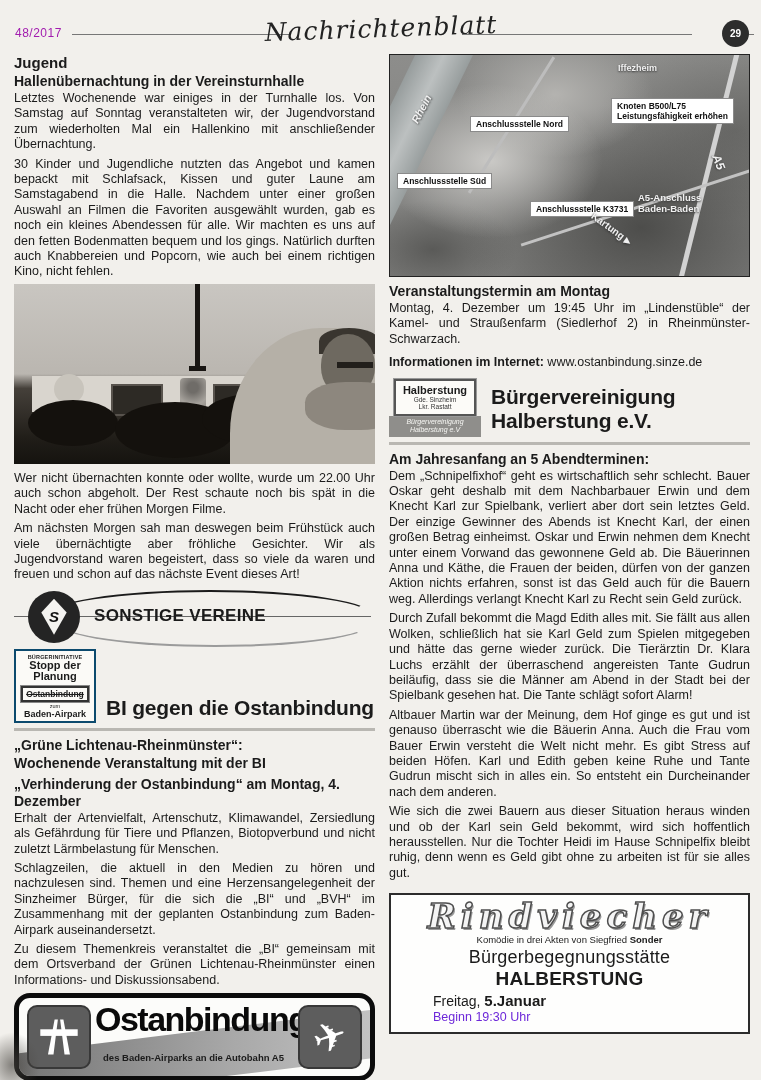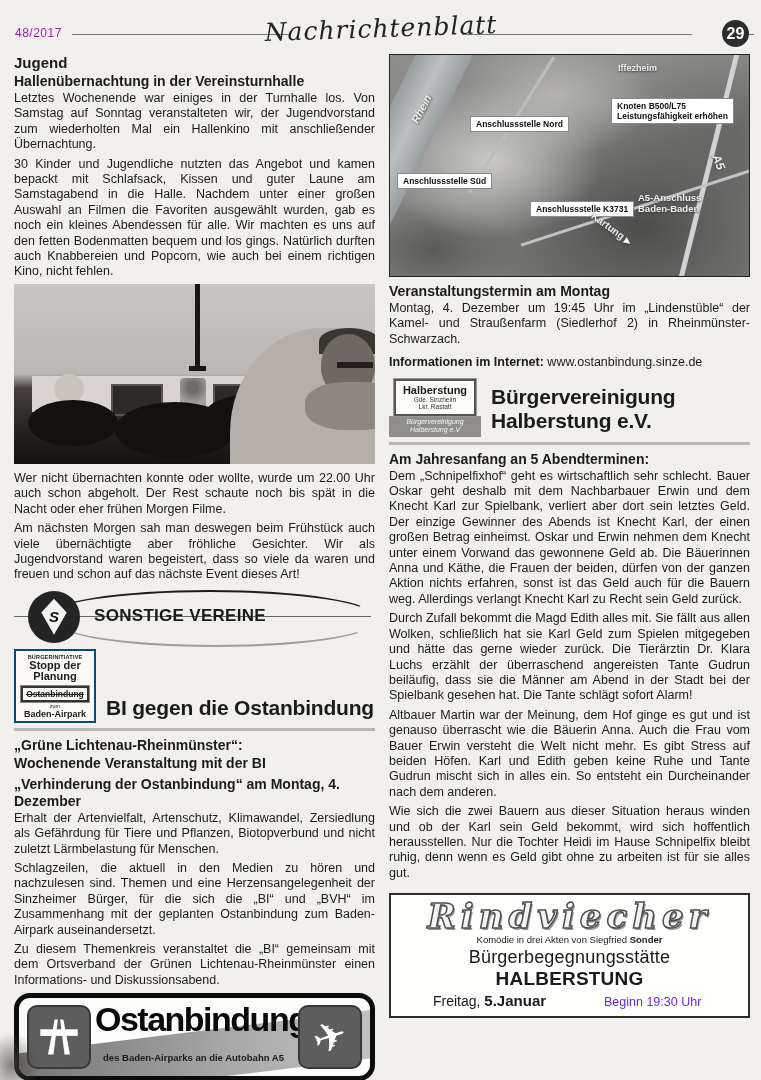--- a/index.html
+++ b/index.html
@@ -8,21 +8,21 @@
   
   .issue{position:absolute;left:15px;top:26px;font-size:12px;color:#a21caf;letter-spacing:.5px;}
   .masthead{position:absolute;left:50%;top:14px;transform:translateX(-50%) rotate(-2deg);
             font-family:"DejaVu Serif",serif;font-style:italic;font-size:25px;color:#222;
             letter-spacing:1px;}
   .h-line{position:absolute;top:34px;border-top:1.2px solid #777;}
   .h-line.l{left:72px;width:218px;}
   .h-line.r{left:462px;width:230px;}
   .h-line.rr{left:742px;width:12px;}
   .page-badge{position:absolute;right:12px;top:20px;width:27px;height:27px;border-radius:50%;
-              background:#2d2d2d;color:#fff;font-size:16px;font-weight:bold;
+              background:#2d2d2d;color:#fff;font-size:10px;font-weight:bold;
               display:flex;align-items:center;justify-content:center;}
   
   .col{position:absolute;top:54px;width:361px;}
   .col-left{left:14px;}
   .col-right{left:389px;}
   .bt{font-size:12.5px;line-height:15.4px;text-align:justify;margin:0 0 4px;}
   .h-sec{font-size:15px;font-weight:bold;margin:4px 0 2px;}
   .h-art{font-size:14px;font-weight:bold;line-height:17px;margin:0 0 1px;}
   .h-big{font-size:21px;font-weight:800;letter-spacing:-.2px;}
   .col-rule{height:3px;background:#b9b7b2;margin:5px 0 6px;}
@@ -111,21 +111,21 @@
   .hb-heading{padding-bottom:4px;}
   
   .ad{border:2px solid #2c2c2c;background:#fefefd;padding:4px 8px 6px;margin-top:12px;}
   .ad-title{text-align:center;font-family:"DejaVu Serif",serif;font-style:italic;font-weight:bold;
             font-size:34px;line-height:1.05;letter-spacing:5px;color:#f4f4f4;
             -webkit-text-stroke:1.5px #4e4e4e;text-shadow:1.5px 1.5px 0 #9a9a9a;}
   .ad-sub{text-align:center;font-size:9.5px;margin-top:-1px;}
   .ad-venue{text-align:center;font-size:18px;margin:2px 0 3px;letter-spacing:.2px;}
   .ad-venue .b{font-size:19px;}
   .ad-rows{padding:0 22px 0 34px;}
-  .ad-row{display:flex;align-items:baseline;font-size:14px;line-height:16.5px;}
+  .ad-row{display:flex;align-items:baseline;font-size:14px;line-height:16.5px;flex-direction:column;}
   .ad-row .left{flex:0 0 60%;}
   .ad-row .date{font-weight:bold;font-size:15px;}
   .ad-row .note{font-size:11.5px;color:#333;}
   .ad-row .time{flex:1;font-size:12.5px;color:#6d28d9;}
   .scan-shadow{position:absolute;left:-16px;bottom:-18px;width:56px;height:66px;opacity:.65;
                background:radial-gradient(#47443f,transparent 70%);}
 </style>
 </head>
 <body>
 

